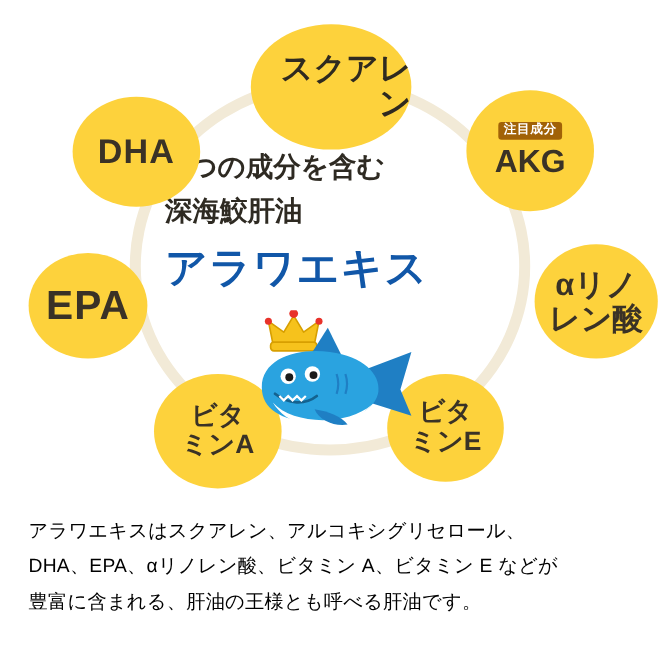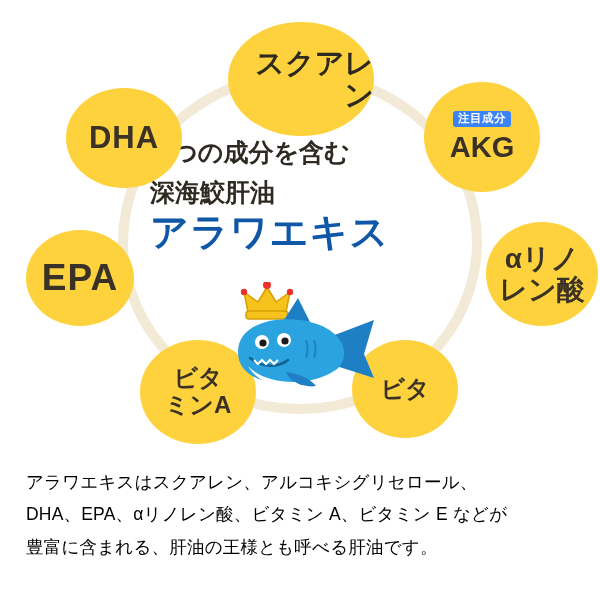--- a/index.html
+++ b/index.html
@@ -79,21 +79,21 @@
     left: 486px; top: 222px;
     width: 112px; height: 104px;
     font-size: 28px;
   }
   .b-akg {
     left: 424px; top: 82px;
     width: 116px; height: 110px;
     font-size: 29px;
   }
   .akg-tag {
-    background: #3b82f6;
+    background: #a16207;
     color: #ffffff;
     font-size: 11.5px;
     font-weight: bold;
     padding: 2px 5px 3px 5px;
     border-radius: 3px;
     margin-bottom: 4px;
     letter-spacing: 0.5px;
     line-height: 1;
   }
 
@@ -121,21 +121,21 @@
   .line2 {
     font-size: 25px;
     font-weight: bold;
     margin-top: 10px;
     line-height: 1;
   }
   .line3 {
     font-size: 38px;
     font-weight: bold;
     color: #1157a8;
-    margin-top: 8px;
+    margin-top: 20px;
     line-height: 1.05;
     letter-spacing: 1px;
   }
 
   
   .shark-wrap {
     position: absolute;
     left: 214px;
     top: 282px;
     width: 170px;
@@ -180,20 +180,21 @@
     <span class="ln">EPA</span>
   </div>
 
   <div class="bubble b-vita">
     <span class="ln">ビタ</span>
     <span class="ln">ミンA</span>
   </div>
 
   <div class="bubble b-vite">
     <span class="ln">ビタ</span>
+    <span class="ln">ミンE</span>
   </div>
 
   <div class="bubble b-alino">
     <span class="ln">αリノ</span>
     <span class="ln">レン酸</span>
   </div>
 
   <div class="bubble b-akg">
     <span class="akg-tag">注目成分</span>
     <span class="ln">AKG</span>

